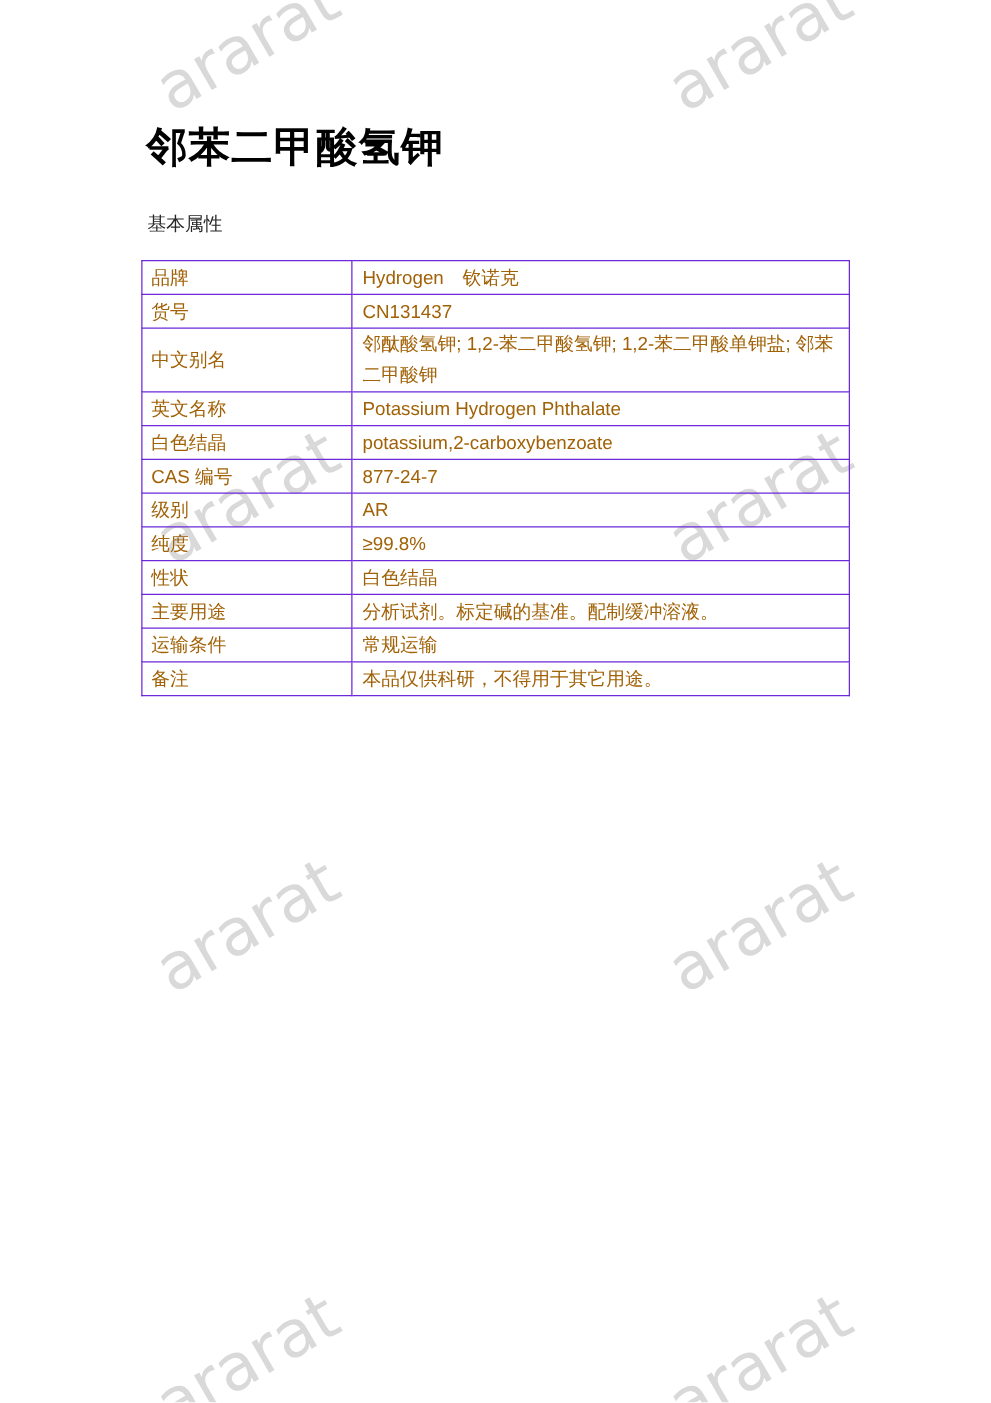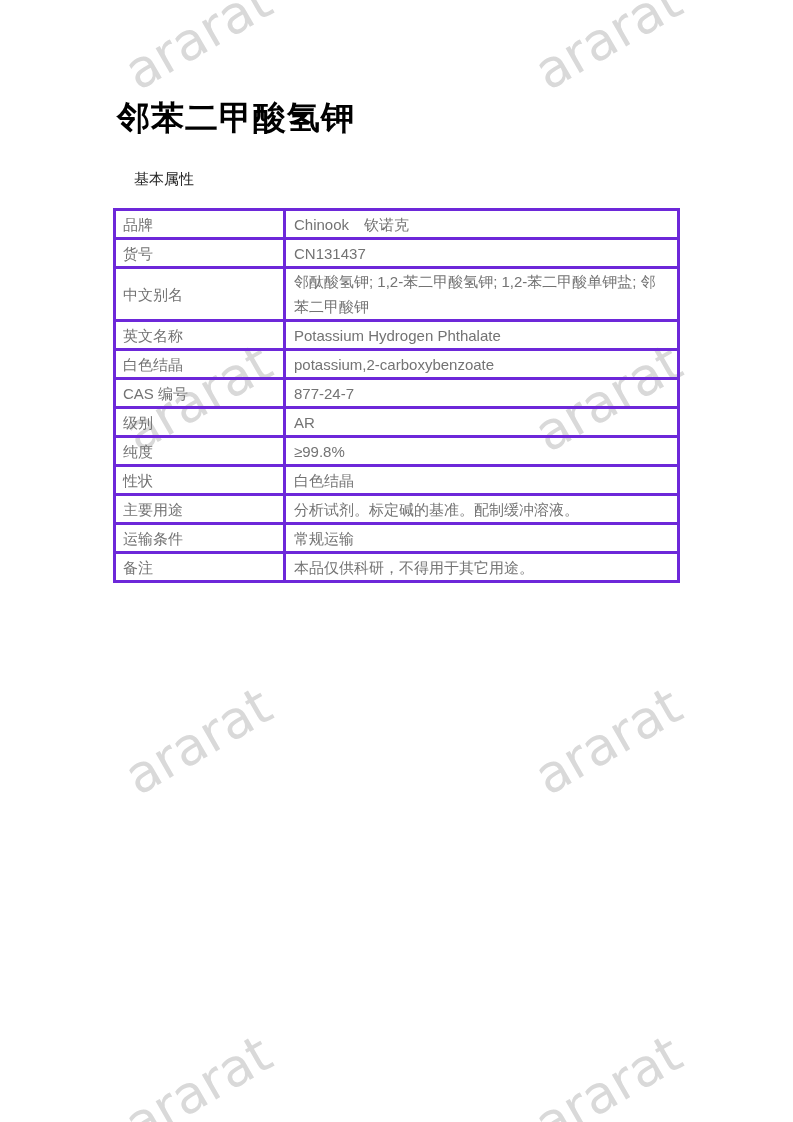--- a/index.html
+++ b/index.html
@@ -42,39 +42,39 @@
     top: 96px;
     margin: 0;
     font-size: 33px;
     font-weight: 600;
     color: #000000;
     letter-spacing: 1px;
     z-index: 1;
   }
   .section-heading {
     position: absolute;
-    left: 134px;
+    left: 118px;
     top: 170px;
     font-size: 15px;
     color: #262626;
     z-index: 1;
   }
   table.props {
     position: absolute;
     left: 113px;
     top: 208px;
     width: 567px;
     border-collapse: collapse;
     table-layout: fixed;
     z-index: 1;
   }
   table.props td {
-    border: 3px solid #6d28d9;
+    border: 1px solid #6d28d9;
     font-size: 15px;
-    color: #737373;
+    color: #a16207;
     height: 26px;
     line-height: 25px;
     padding: 0 8px;
     vertical-align: middle;
     word-break: break-word;
     background: transparent;
   }
   table.props td.label { width: 152px; padding-left: 7px; }
   table.props td.value { }
 </style>
@@ -93,21 +93,21 @@
   <div class="wm wm-8">ararat</div>
 
   <h1 class="title">邻苯二甲酸氢钾</h1>
 
   <div class="section-heading">基本属性</div>
 
   <table class="props">
     <tbody>
       <tr>
         <td class="label">品牌</td>
-        <td class="value">Chinook　钦诺克</td>
+        <td class="value">Hydrogen　钦诺克</td>
       </tr>
       <tr>
         <td class="label">货号</td>
         <td class="value">CN131437</td>
       </tr>
       <tr>
         <td class="label">中文别名</td>
         <td class="value">邻酞酸氢钾; 1,2-苯二甲酸氢钾; 1,2-苯二甲酸单钾盐; 邻苯二甲酸钾</td>
       </tr>
       <tr>

